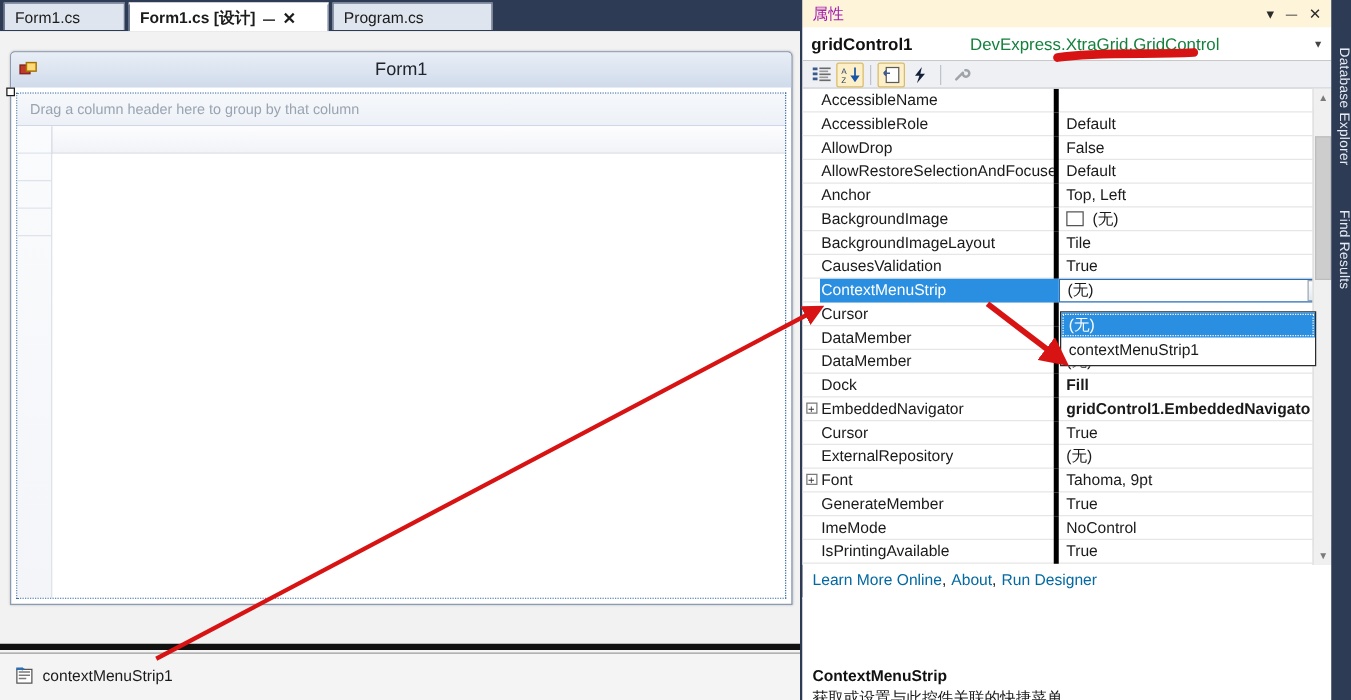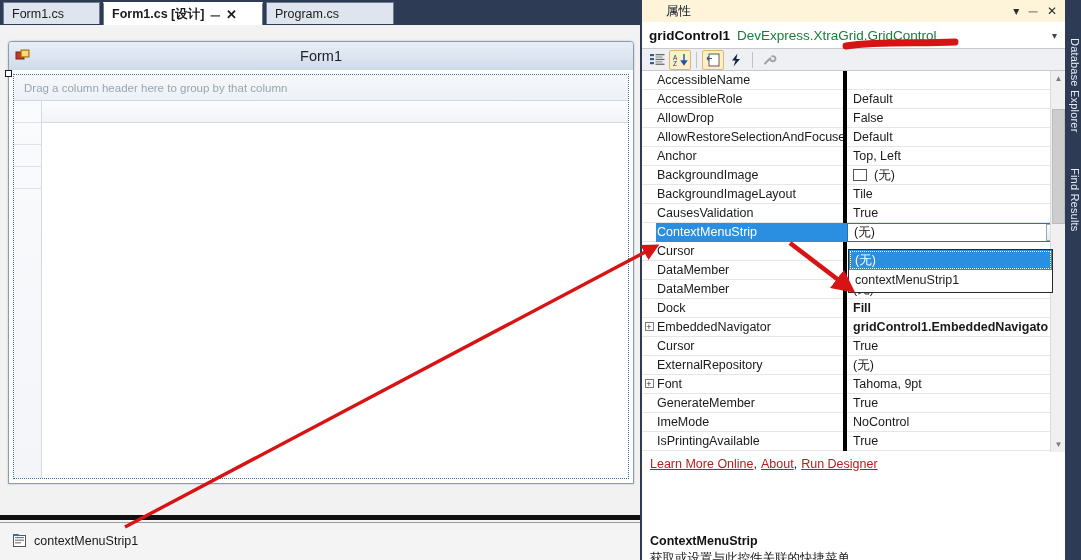--- a/index.html
+++ b/index.html
@@ -116,32 +116,32 @@
   #props-window {
     position: absolute; left: 640px; top: 0; width: 441px; height: 560px;
     background: #ffffff;
     border-left: 2px solid #2d3b55;
   }
   #props-titlebar {
     position: absolute; left: 0; top: 0; right: 16px; height: 22px;
     background: #fdf4d9;
     display: flex; align-items: center;
   }
-  #props-title-text { font-size: 12.5px; color: #0f172a; margin-left: 24px; }
+  #props-title-text { font-size: 12.5px; color: #a21caf; margin-left: 8px; }
   #props-titlebar-buttons {
     margin-left: auto; display: flex; align-items: center; gap: 9px;
     padding-right: 8px; font-size: 12px; color: #2b2b2b;
   }
   .tb-btn { cursor: default; line-height: 1; }
 
   
   #object-selector {
     position: absolute; left: 0; top: 22px; right: 16px; height: 27px;
     background: #ffffff; border-bottom: 1px solid #c8c8c8;
-    display: flex; align-items: center; padding: 0 4px 0 7px;
+    display: flex; align-items: center; padding: 0 4px 0 7px; gap: 39px;
   }
   #obj-name { font-size: 13.5px; font-weight: bold; color: #111; }
   #obj-type { font-size: 13.5px; color: #15803d; margin-left: 7px; }
   #obj-dropdown-arrow { margin-left: auto; font-size: 10px; color: #444; padding-right: 4px; }
 
   
   #props-toolbar {
     position: absolute; left: 0; top: 49px; right: 16px; height: 22px;
     background: #eef0f4; border-bottom: 1px solid #c6c9cf;
     display: flex; align-items: center; padding-left: 4px; gap: 1px;
@@ -222,21 +222,21 @@
     background: #cdcdcd; border: 1px solid #bdbdbd;
   }
 
   
   #props-links {
     position: absolute; left: 0; top: 454px; right: 16px; height: 20px;
     display: flex; align-items: center; padding-left: 8px;
     font-size: 12.5px; color: #1a1a1a;
   }
   #props-links a {
-    color: #b91c1c; text-decoration: underline; cursor: pointer;
+    color: #0369a1; cursor: pointer;
   }
   #props-links .sep { margin-right: 4px; }
 
   
   #props-description {
     position: absolute; left: 0; top: 478px; right: 16px; bottom: 0;
     background: #ffffff; border-top: 1px solid #ffffff; padding: 55px 10px 0 8px;
   }
   #desc-title { font-size: 12.5px; font-weight: bold; color: #111; }
   #desc-body { font-size: 12.5px; color: #1a1a1a; margin-top: 3px; line-height: 15px; }

